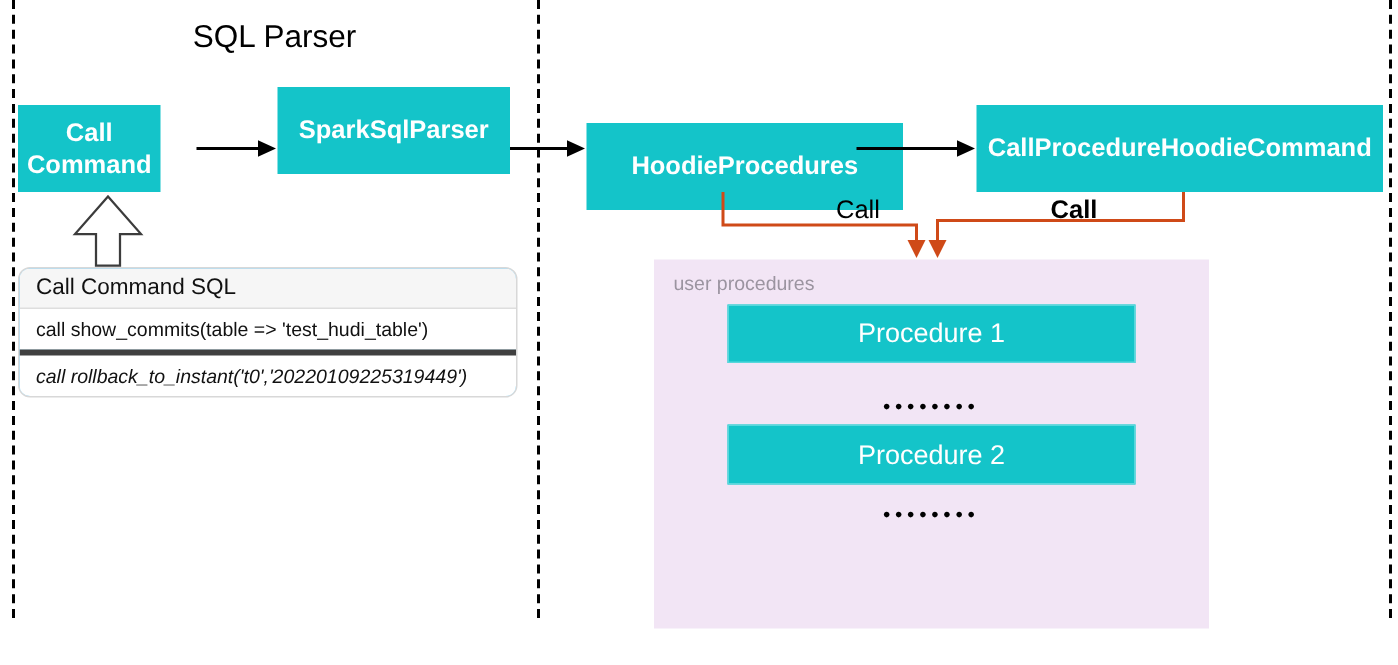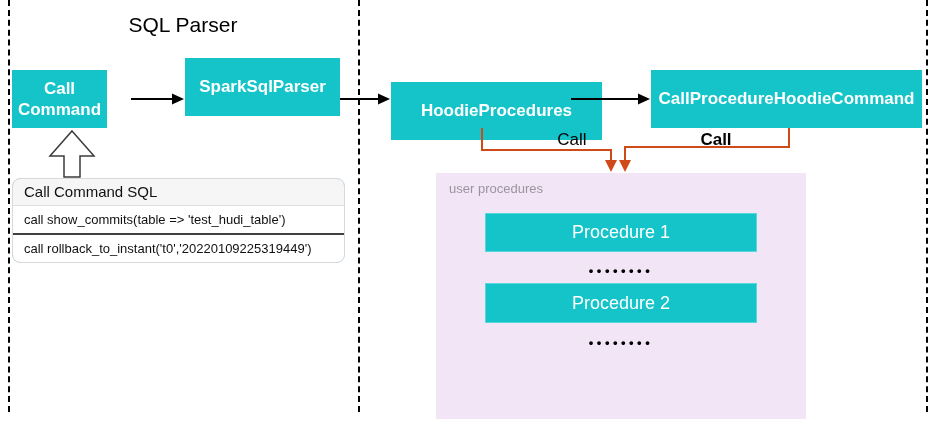--- a/index.html
+++ b/index.html
@@ -75,21 +75,21 @@
     font-size: 15px;
     color: #111111;
   }
   .sql-row {
     background: #ffffff;
     padding: 6px 11px;
     font-size: 13px;
     color: #111111;
     white-space: nowrap;
   }
-  .sql-row + .sql-row { border-top: 2px solid #404040; }
+  .sql-row + .sql-row { border-top: 4px solid #404040; font-style: italic; }
 
   .procedures-panel {
     position: absolute;
     left: 436px; top: 173px;
     width: 370px; height: 246px;
     background: #F2E5F5;
   }
   .procedures-panel-label {
     position: absolute;
     left: 13px; top: 8px;
@@ -178,21 +178,21 @@
 
   <div class="sql-card">
     <div class="sql-card-header">Call Command SQL</div>
     <div class="sql-row">call show_commits(table =&gt; 'test_hudi_table')</div>
     <div class="sql-row">call rollback_to_instant('t0','20220109225319449')</div>
   </div>
 
   <div class="procedures-panel">
     <div class="procedures-panel-label">user procedures</div>
 
-    <div class="procedure-node" style="top:40px;">
+    <div class="procedure-node" style="top:30px;">
       <span>Procedure 1</span>
     </div>
 
     <div class="dots-row" style="top:90px;">••••••••</div>
 
     <div class="procedure-node" style="top:110px; height:40px;align-items:center;">
       <span>Procedure 2</span>
     </div>
 
     <div class="dots-row" style="top:162px;">••••••••</div>

